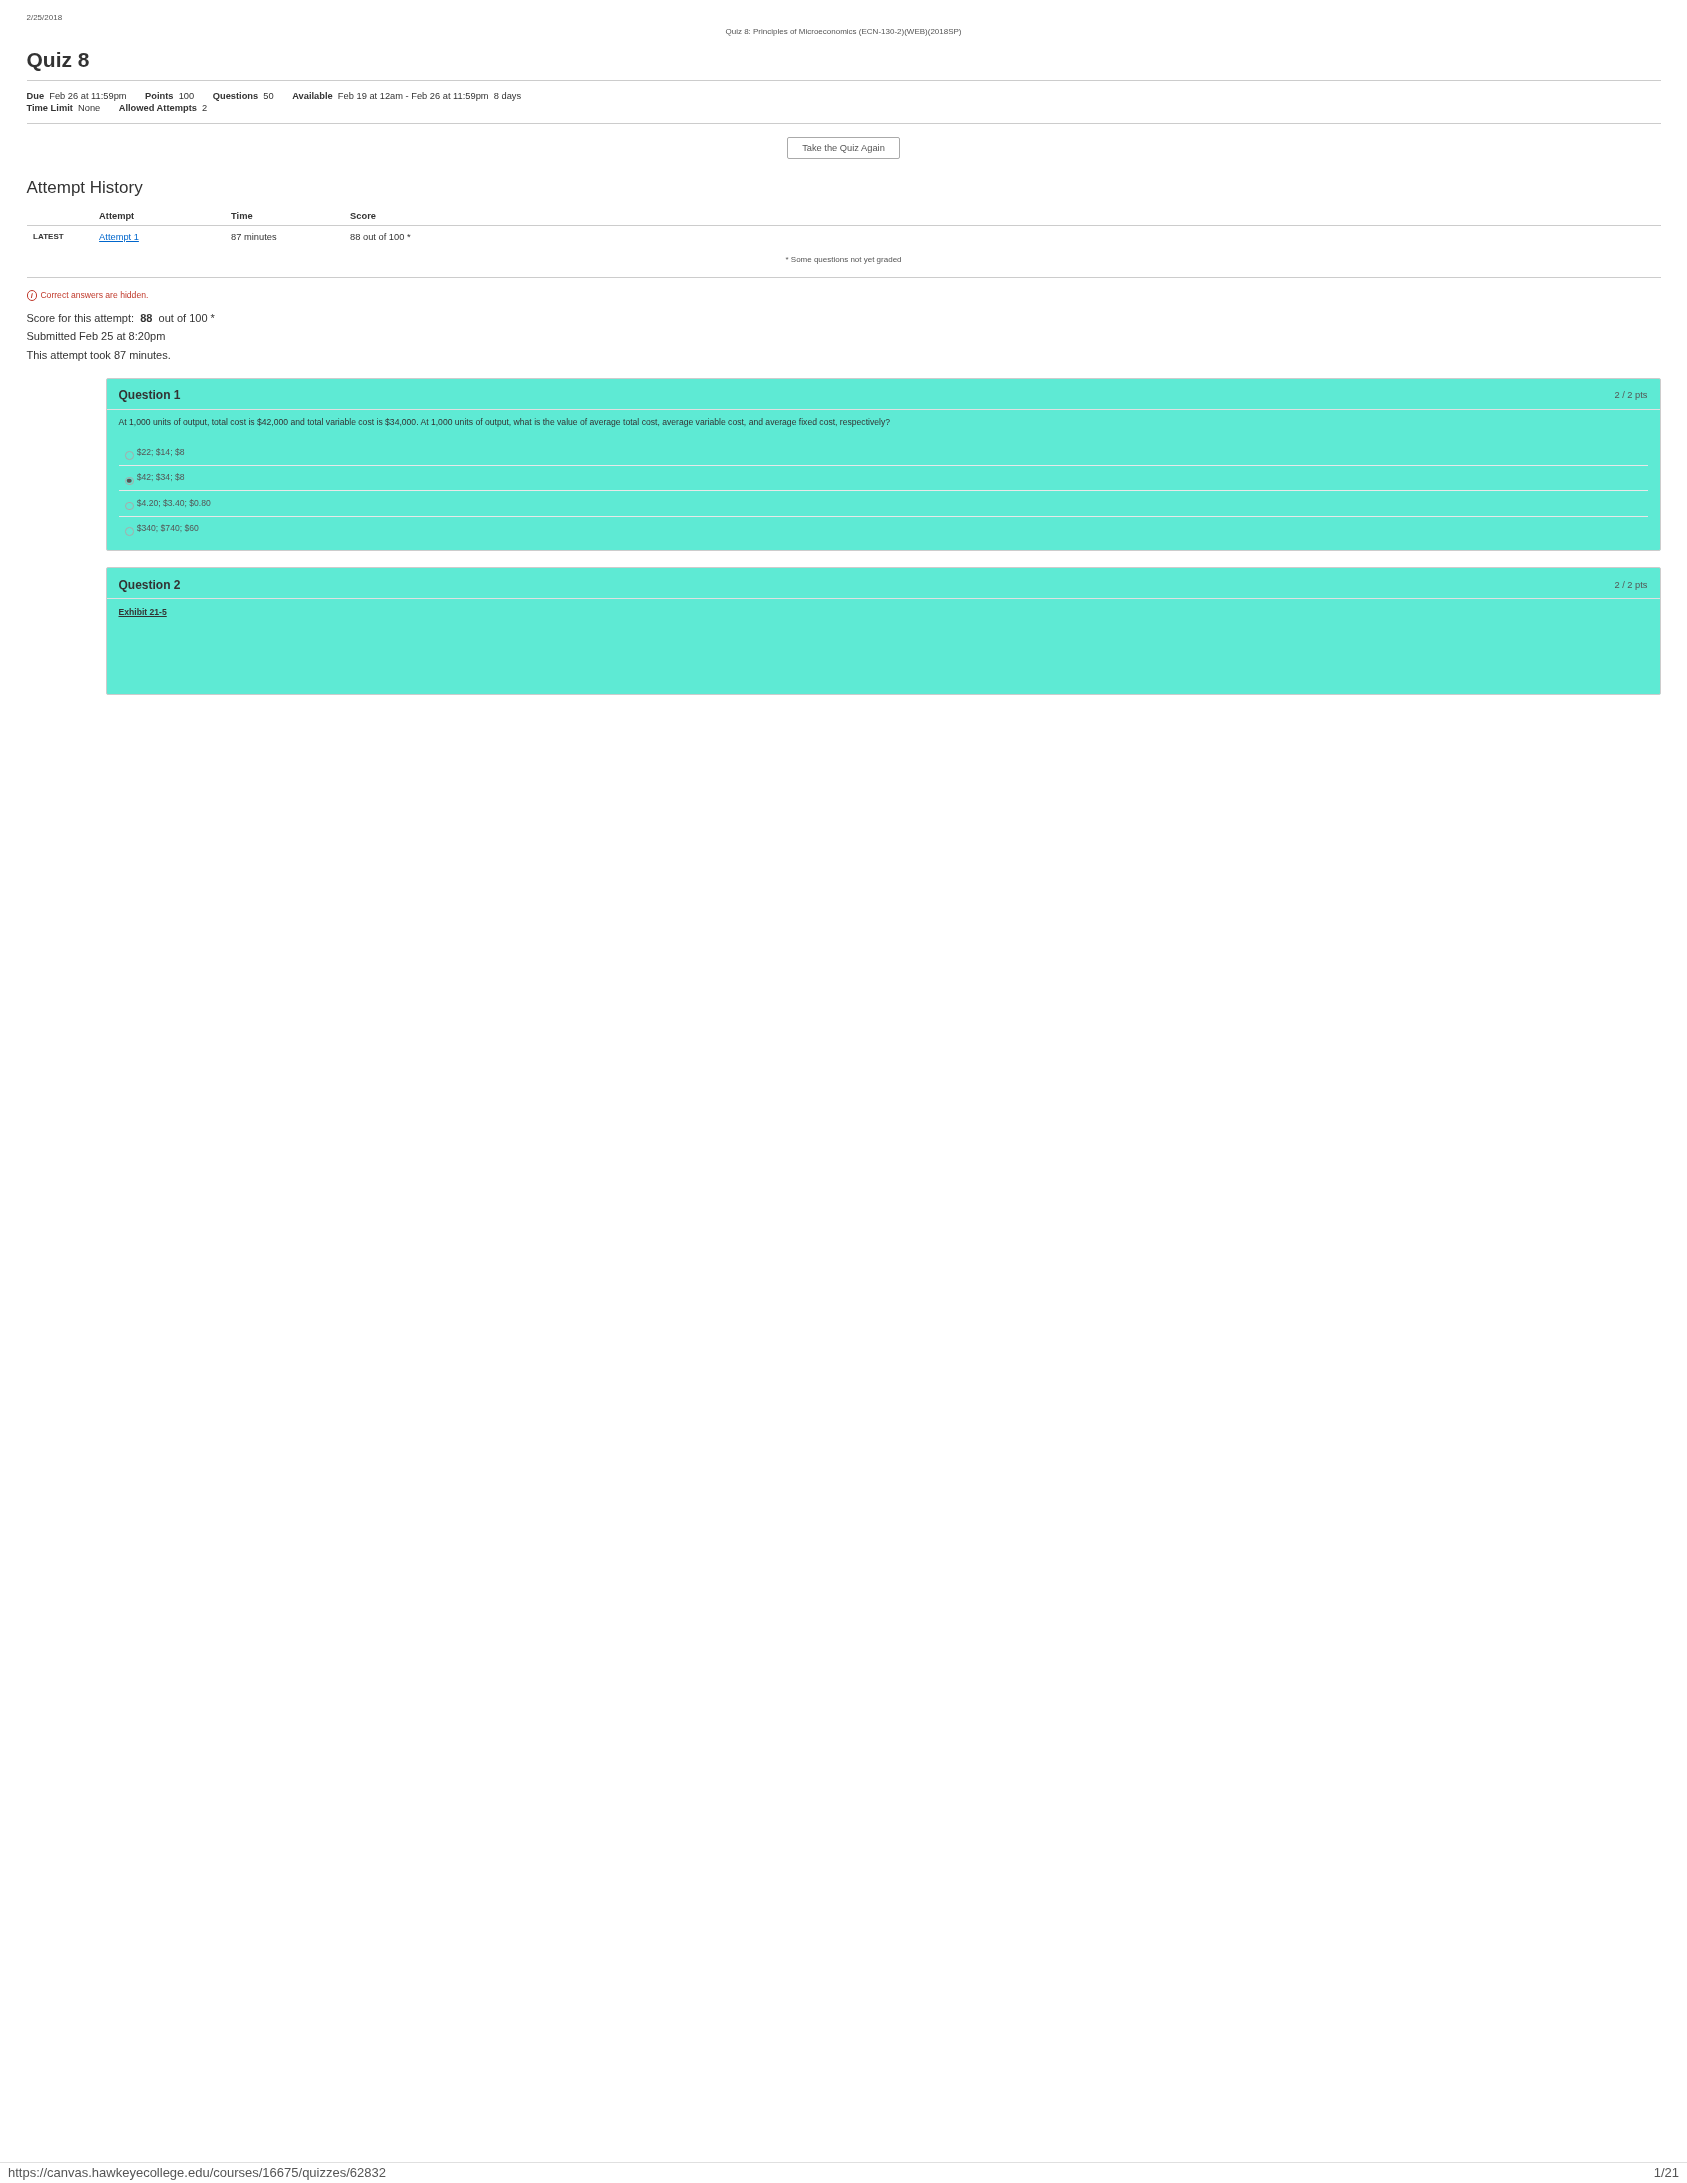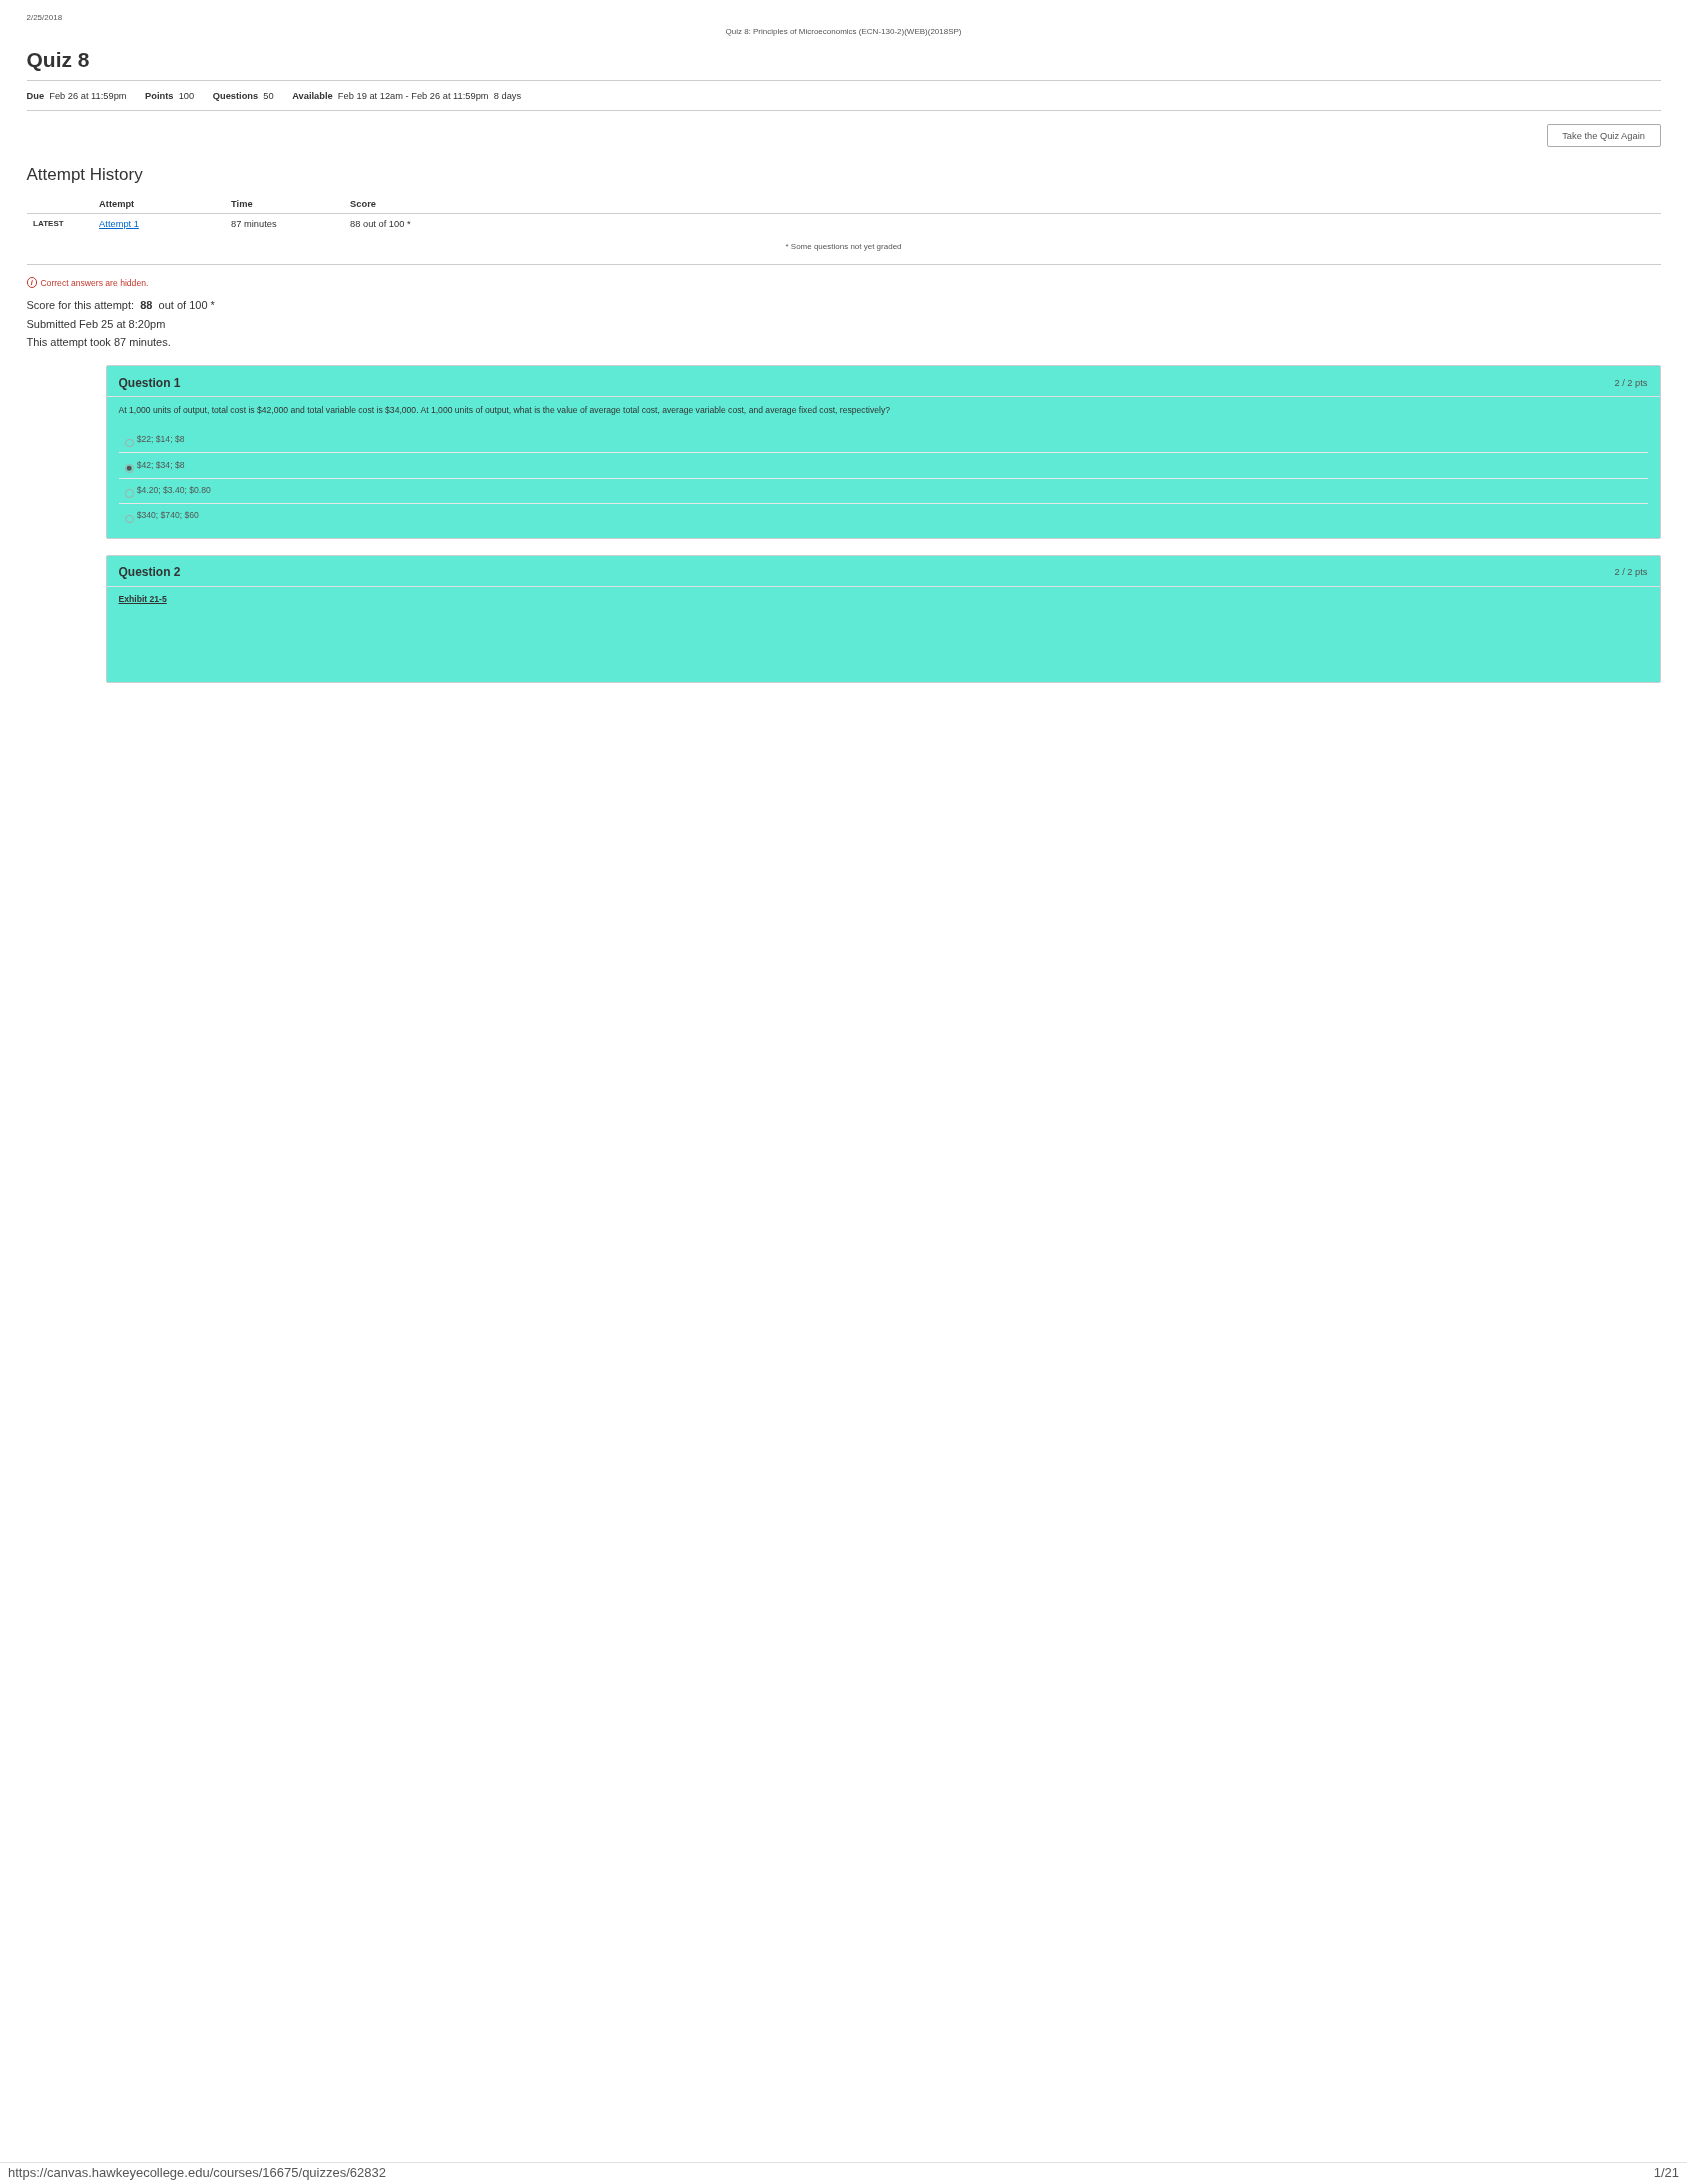--- a/index.html
+++ b/index.html
@@ -43,21 +43,21 @@
     .meta-label {
       font-weight: bold;
     }
     hr.meta-divider {
       border: none;
       border-top: 0.7px solid #ccc;
       margin: 9.3px 0 13.2px 0;
     }
     .take-quiz-container {
       display: flex;
-      justify-content: flex-end;
+      justify-content: center;
       margin-bottom: 18.5px;
     }
     .take-quiz-btn {
       border: 0.7px solid #aaa;
       background: #fff;
       color: #555;
       padding: 5.3px 14.6px;
       font-size: 9.3px;
       cursor: pointer;
       border-radius: 2px;
@@ -256,20 +256,30 @@
       &nbsp;<span>100</span>
     </span>
     <span class="meta-item">
       <span class="meta-label">Questions</span>
       &nbsp;<span>50</span>
     </span>
     <span class="meta-item">
       <span class="meta-label">Available</span>
       &nbsp;<span>Feb 19 at 12am - Feb 26 at 11:59pm</span>
       &nbsp;<span>8 days</span>
+    </span>
+  </div>
+  <div class="quiz-meta-row">
+    <span class="meta-item">
+      <span class="meta-label">Time Limit</span>
+      &nbsp;<span>None</span>
+    </span>
+    <span class="meta-item">
+      <span class="meta-label">Allowed Attempts</span>
+      &nbsp;<span>2</span>
     </span>
   </div>
 </div>
 
 <hr class="meta-divider">
 
 <div class="take-quiz-container">
   <button class="take-quiz-btn">Take the Quiz Again</button>
 </div>
 

